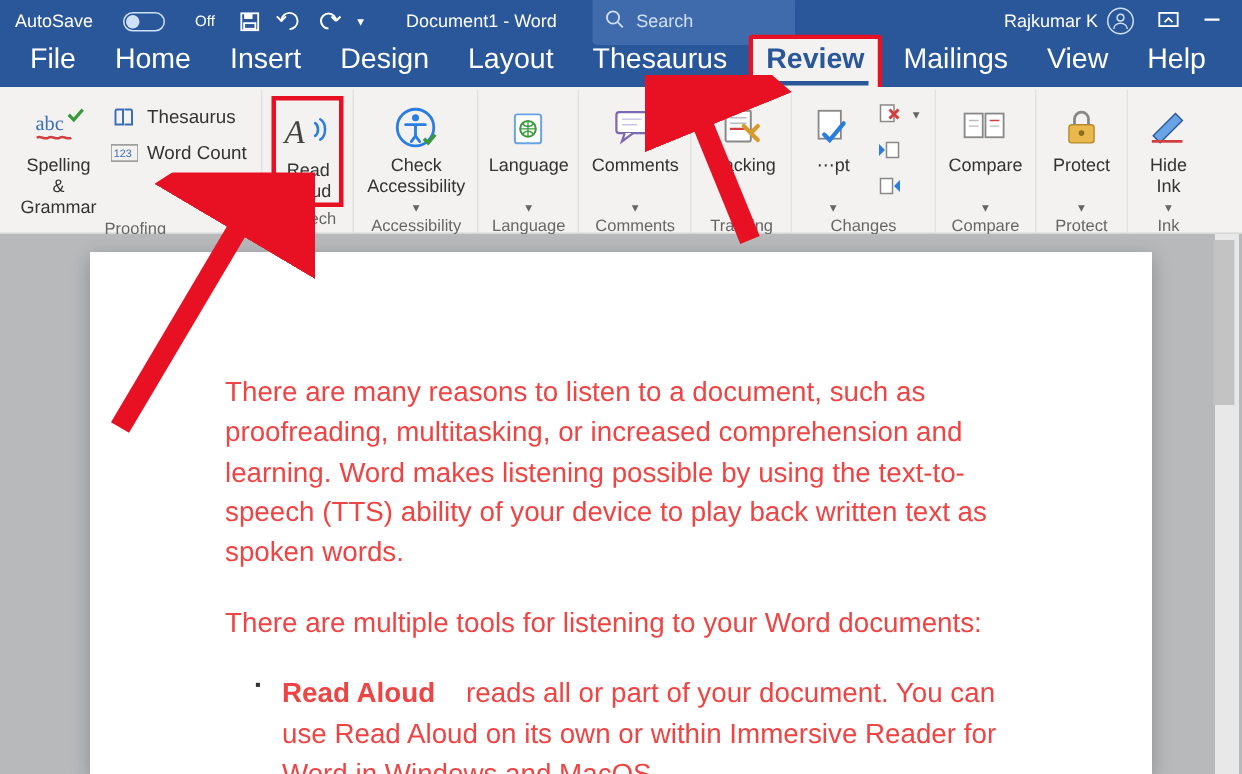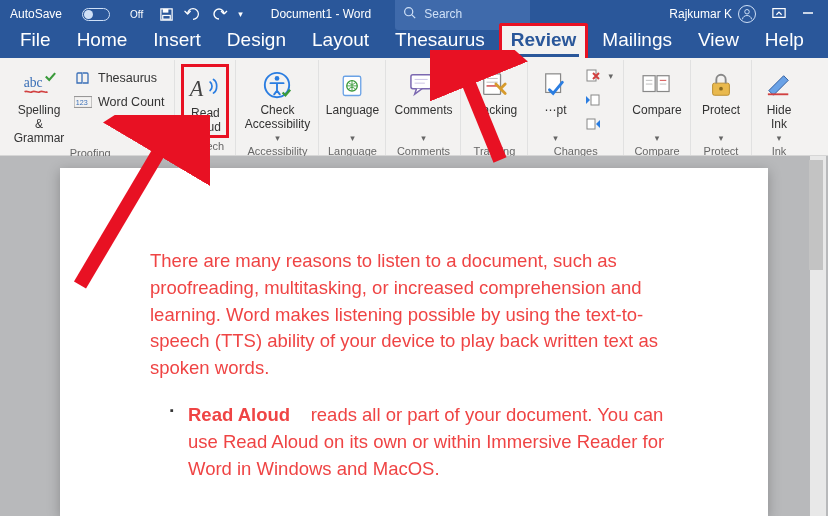--- a/index.html
+++ b/index.html
@@ -427,20 +427,21 @@
       </div>
     </div>
     <div class="group-label">Ink</div>
   </div>
 
 </div>
 
 <div class="docarea">
   <div class="page">
     <p>There are many reasons to listen to a document, such as proofreading, multitasking, or increased comprehension and learning. Word makes listening possible by using the text-to-speech (TTS) ability of your device to play back written text as spoken words.</p>
+    <p>There are multiple tools for listening to your Word documents:</p>
     <ul>
       <li>
         <span class="bold">Read Aloud</span>&nbsp;&nbsp;&nbsp;
         <span>reads all or part of your document. You can use Read Aloud on its own or within Immersive Reader for Word in Windows and MacOS.</span>
       </li>
     </ul>
   </div>
   <div class="scroll-track">
     <div class="scroll-thumb"></div>
   </div>

